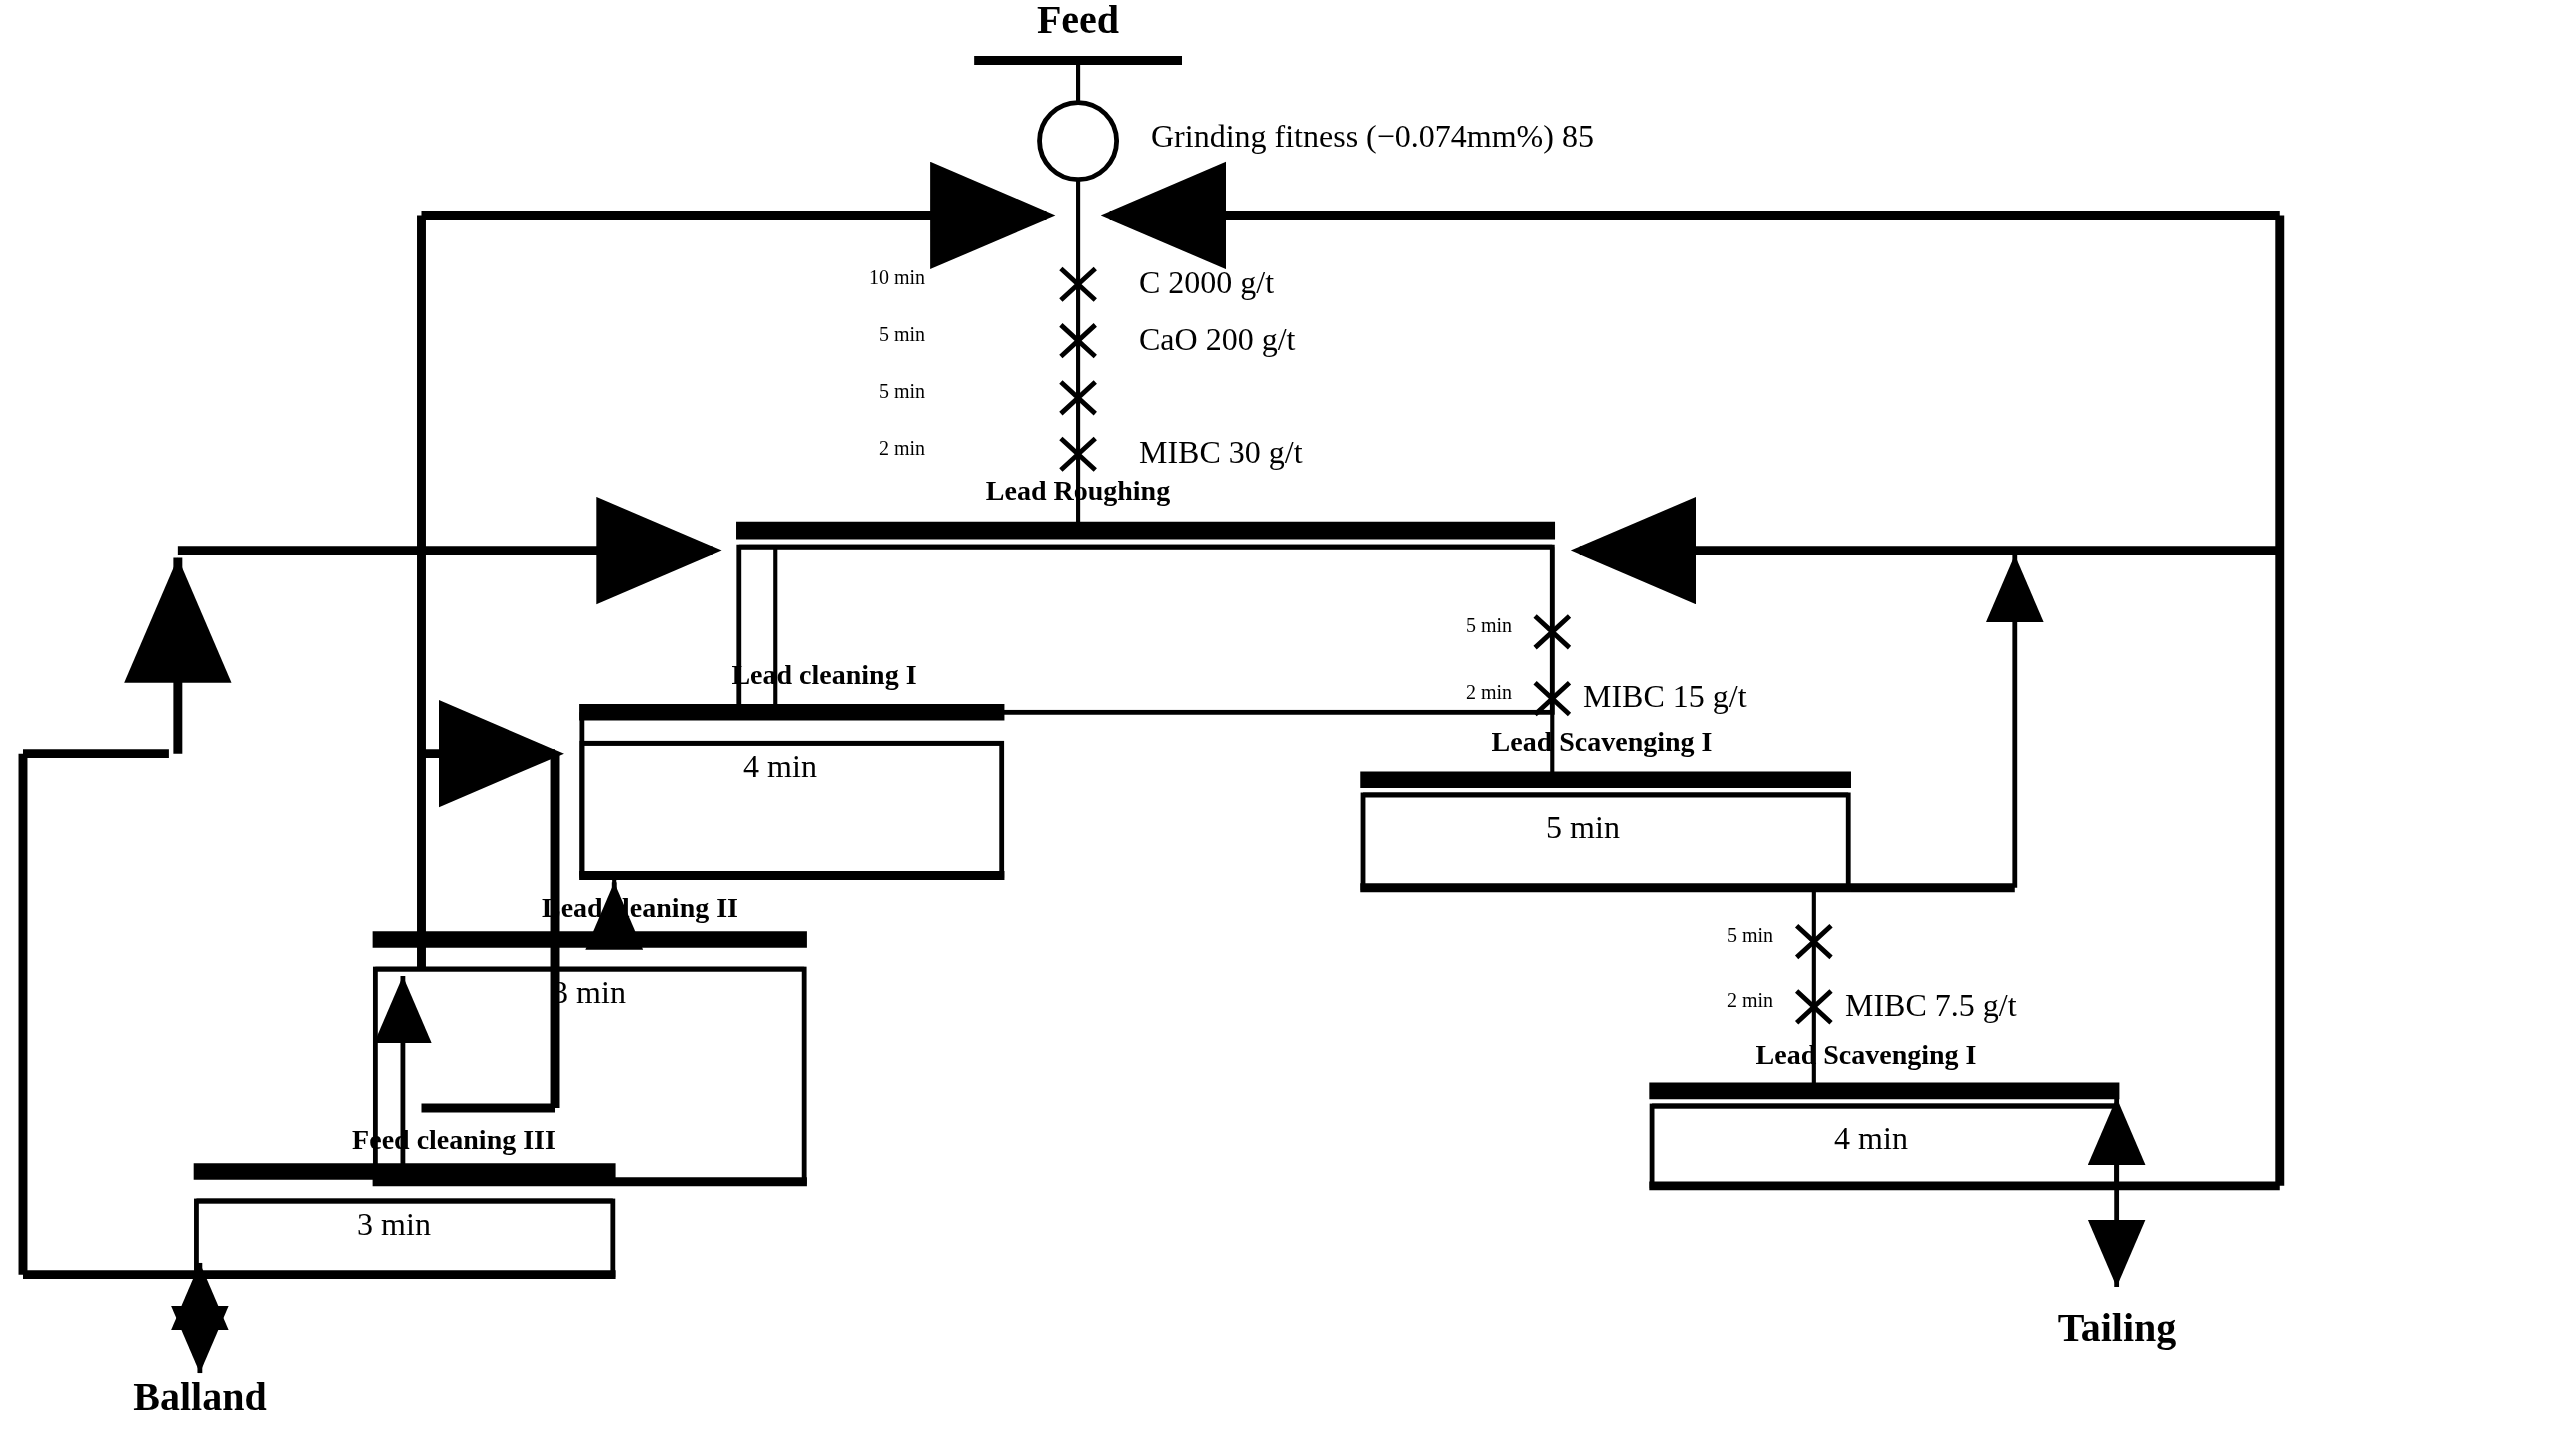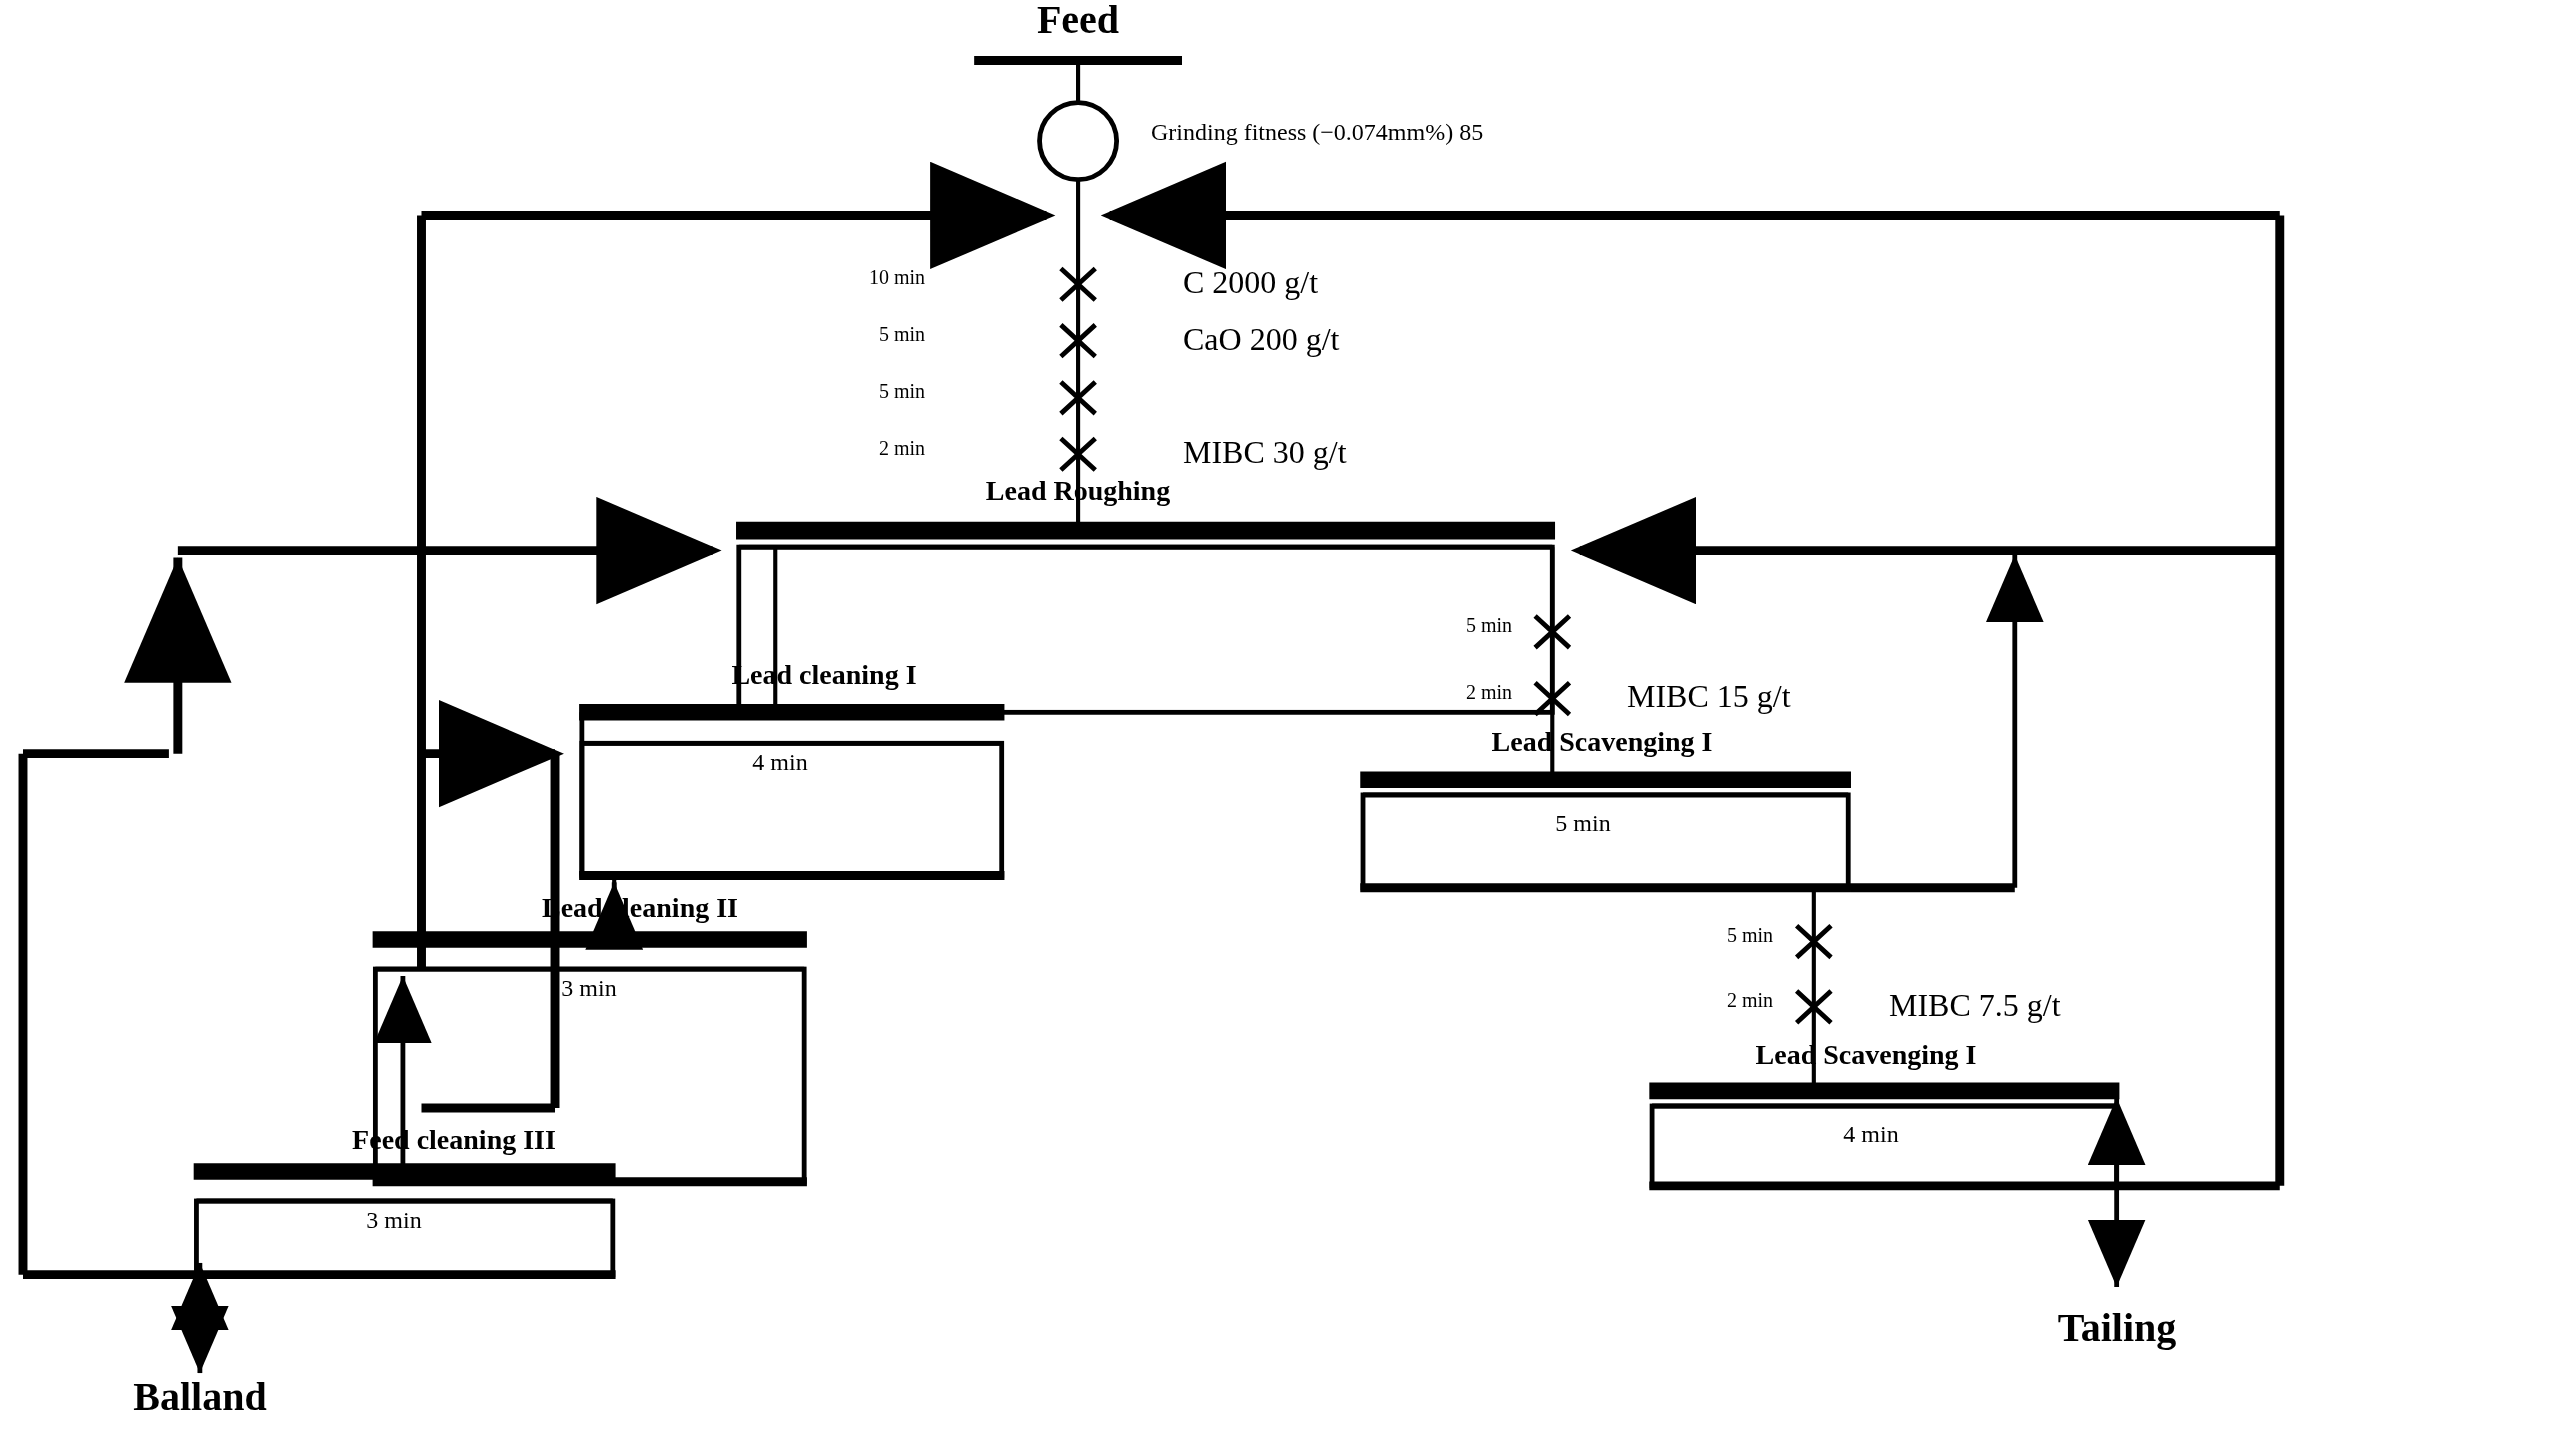--- a/index.html
+++ b/index.html
@@ -1,24 +1,24 @@
 <!DOCTYPE html>
 <html style="font-size:11px"><head>
 <meta charset="utf-8">
 <style>
   html,body{margin:0;padding:0;background:#ffffff;}
   #stage{position:relative;width:2296px;height:1435px;background:#ffffff;
          font-family:"Liberation Serif","DejaVu Serif",serif;text-decoration:underline;}
   svg{position:absolute;left:0;top:0;width:2576px;height:1435px;}
   .lbl{position:absolute;white-space:nowrap;color:#000;line-height:1;}
   .ttl{font-size:28px;font-weight:bold;}
-  .dose{font-size:32px;margin-left:44px;}
+  .dose{font-size:32px;}
   .time{font-size:20px;}
   .term{font-size:40px;font-weight:bold;}
-  .note{font-size:24px;}
+  .note{font-size:32px;}
   .ctr{transform:translateX(-50%);}
 </style>
 </head>
 <body>
 
 <div id="stage">
 
   <svg viewBox="0 0 3742 2085">
     <defs>
       <marker id="ah" markerWidth="16" markerHeight="16" refX="13" refY="6" orient="auto" markerUnits="strokeWidth">

